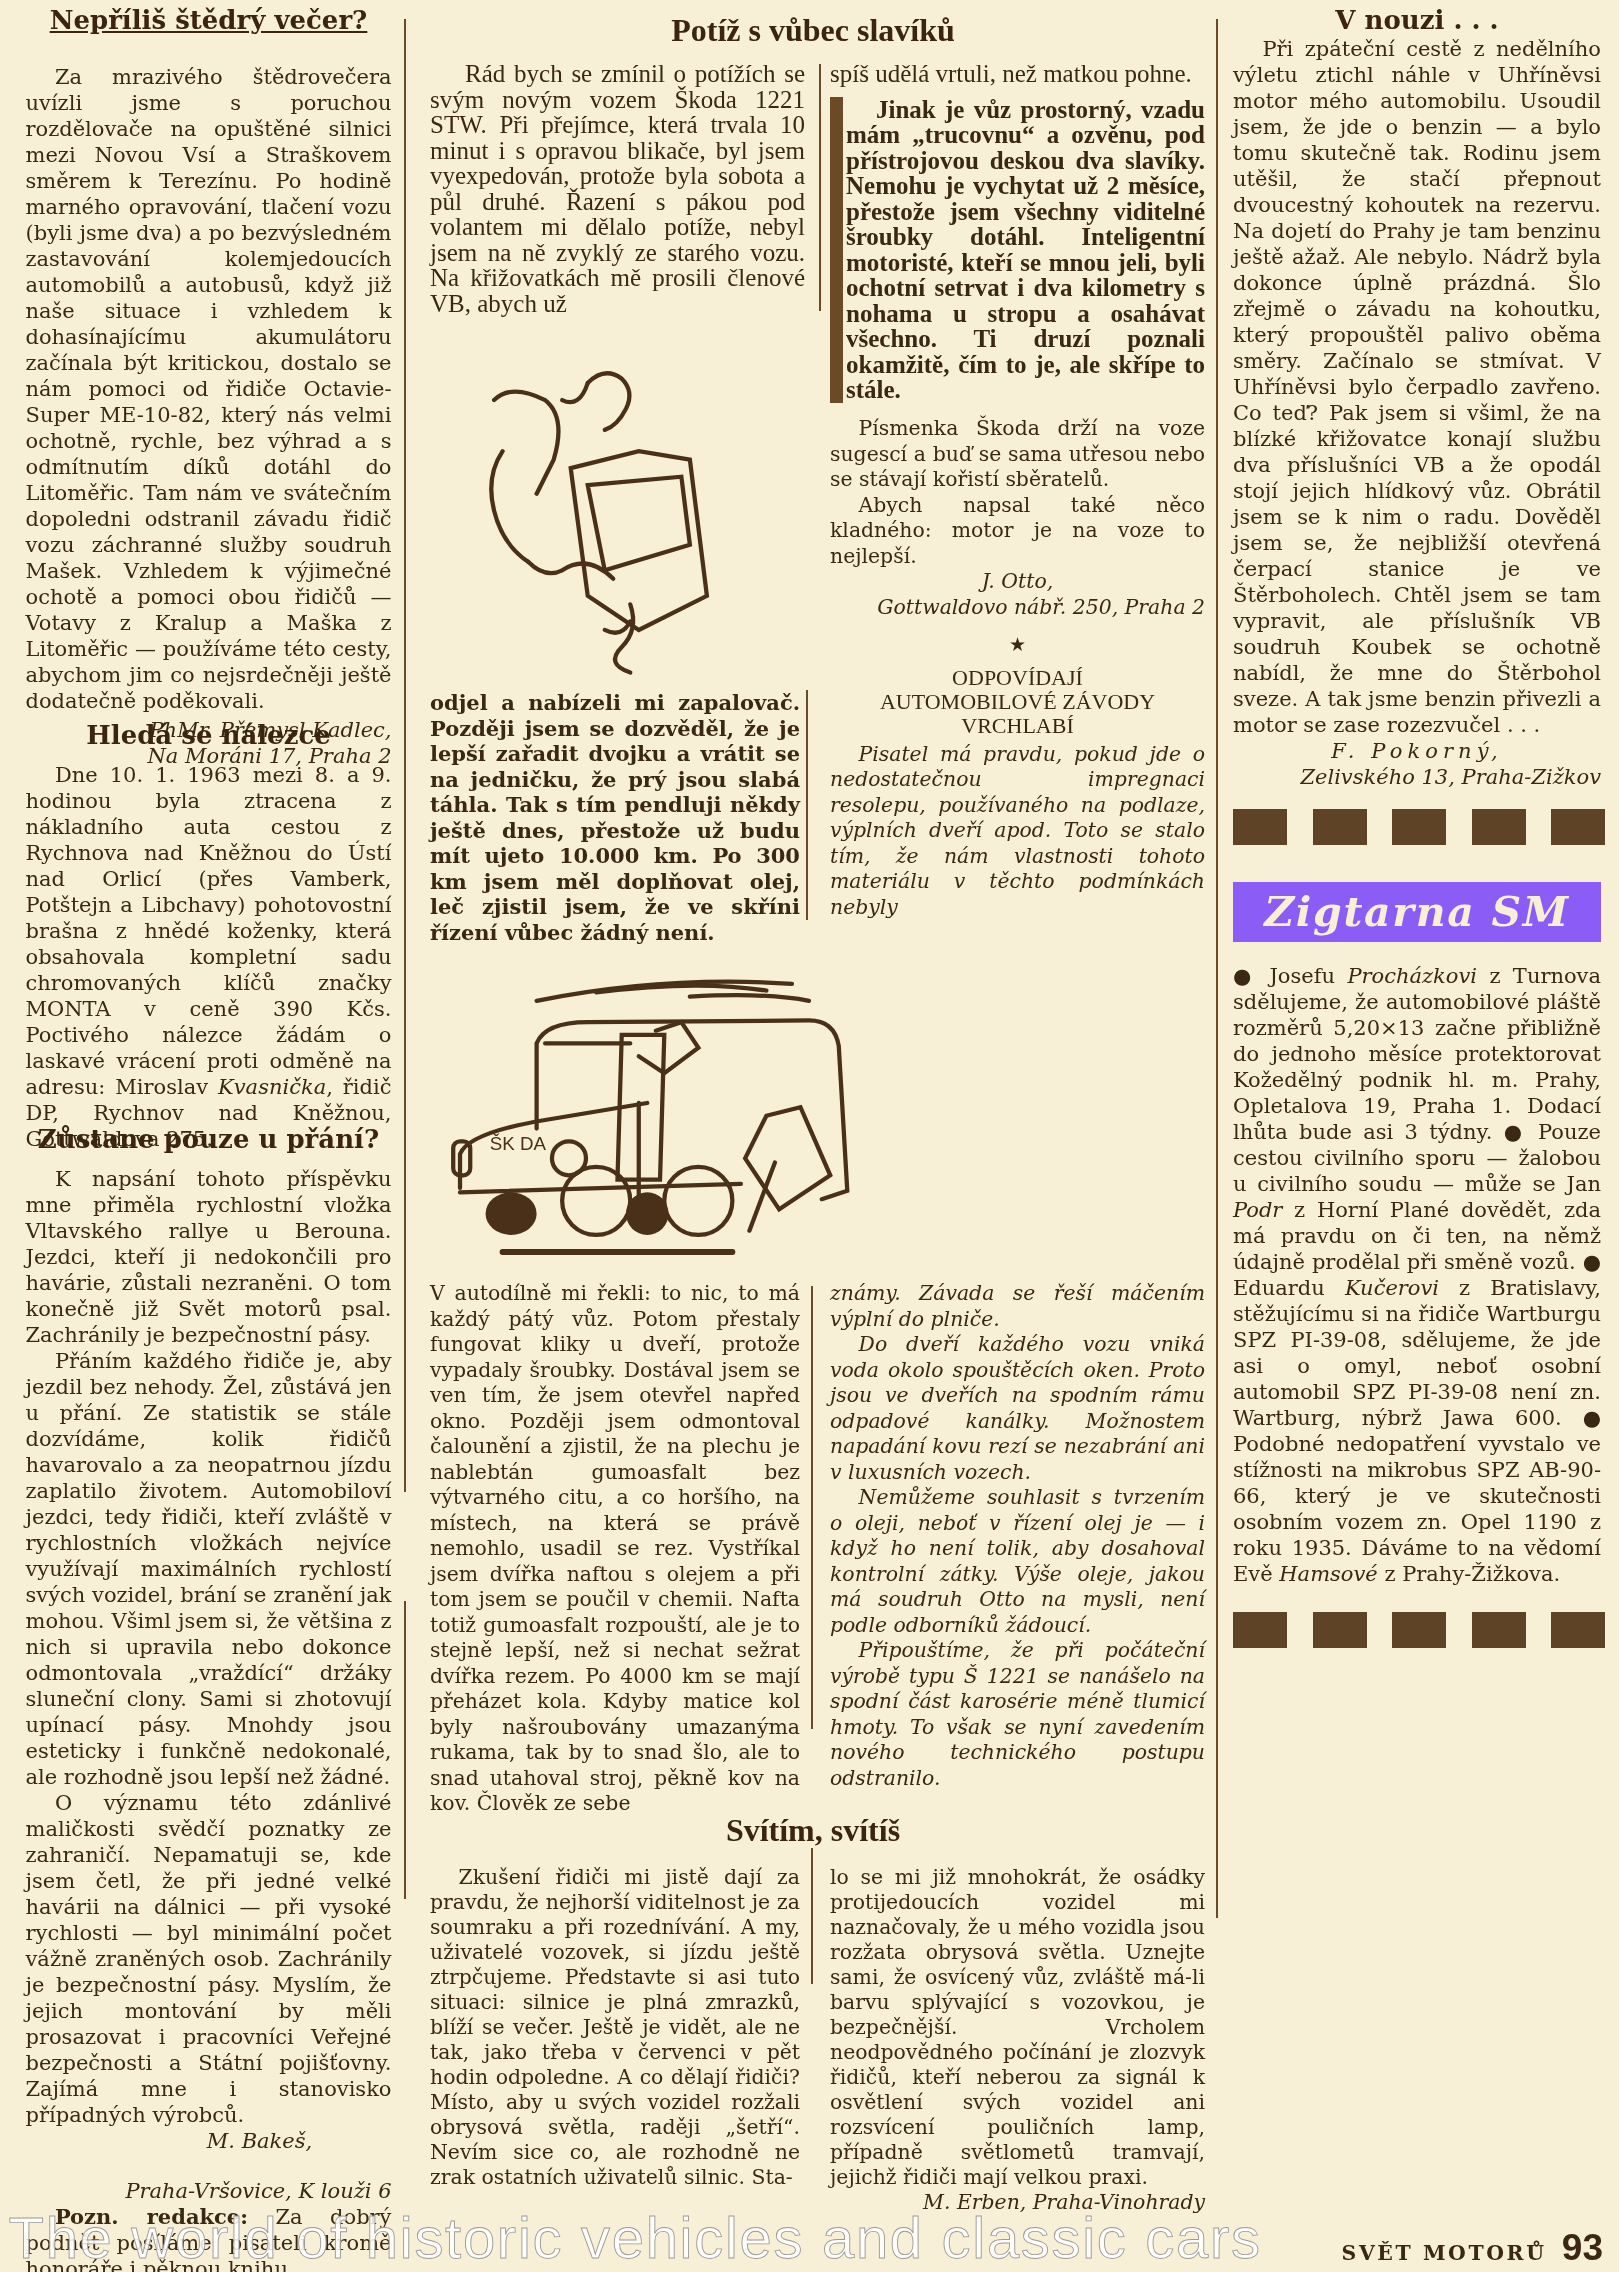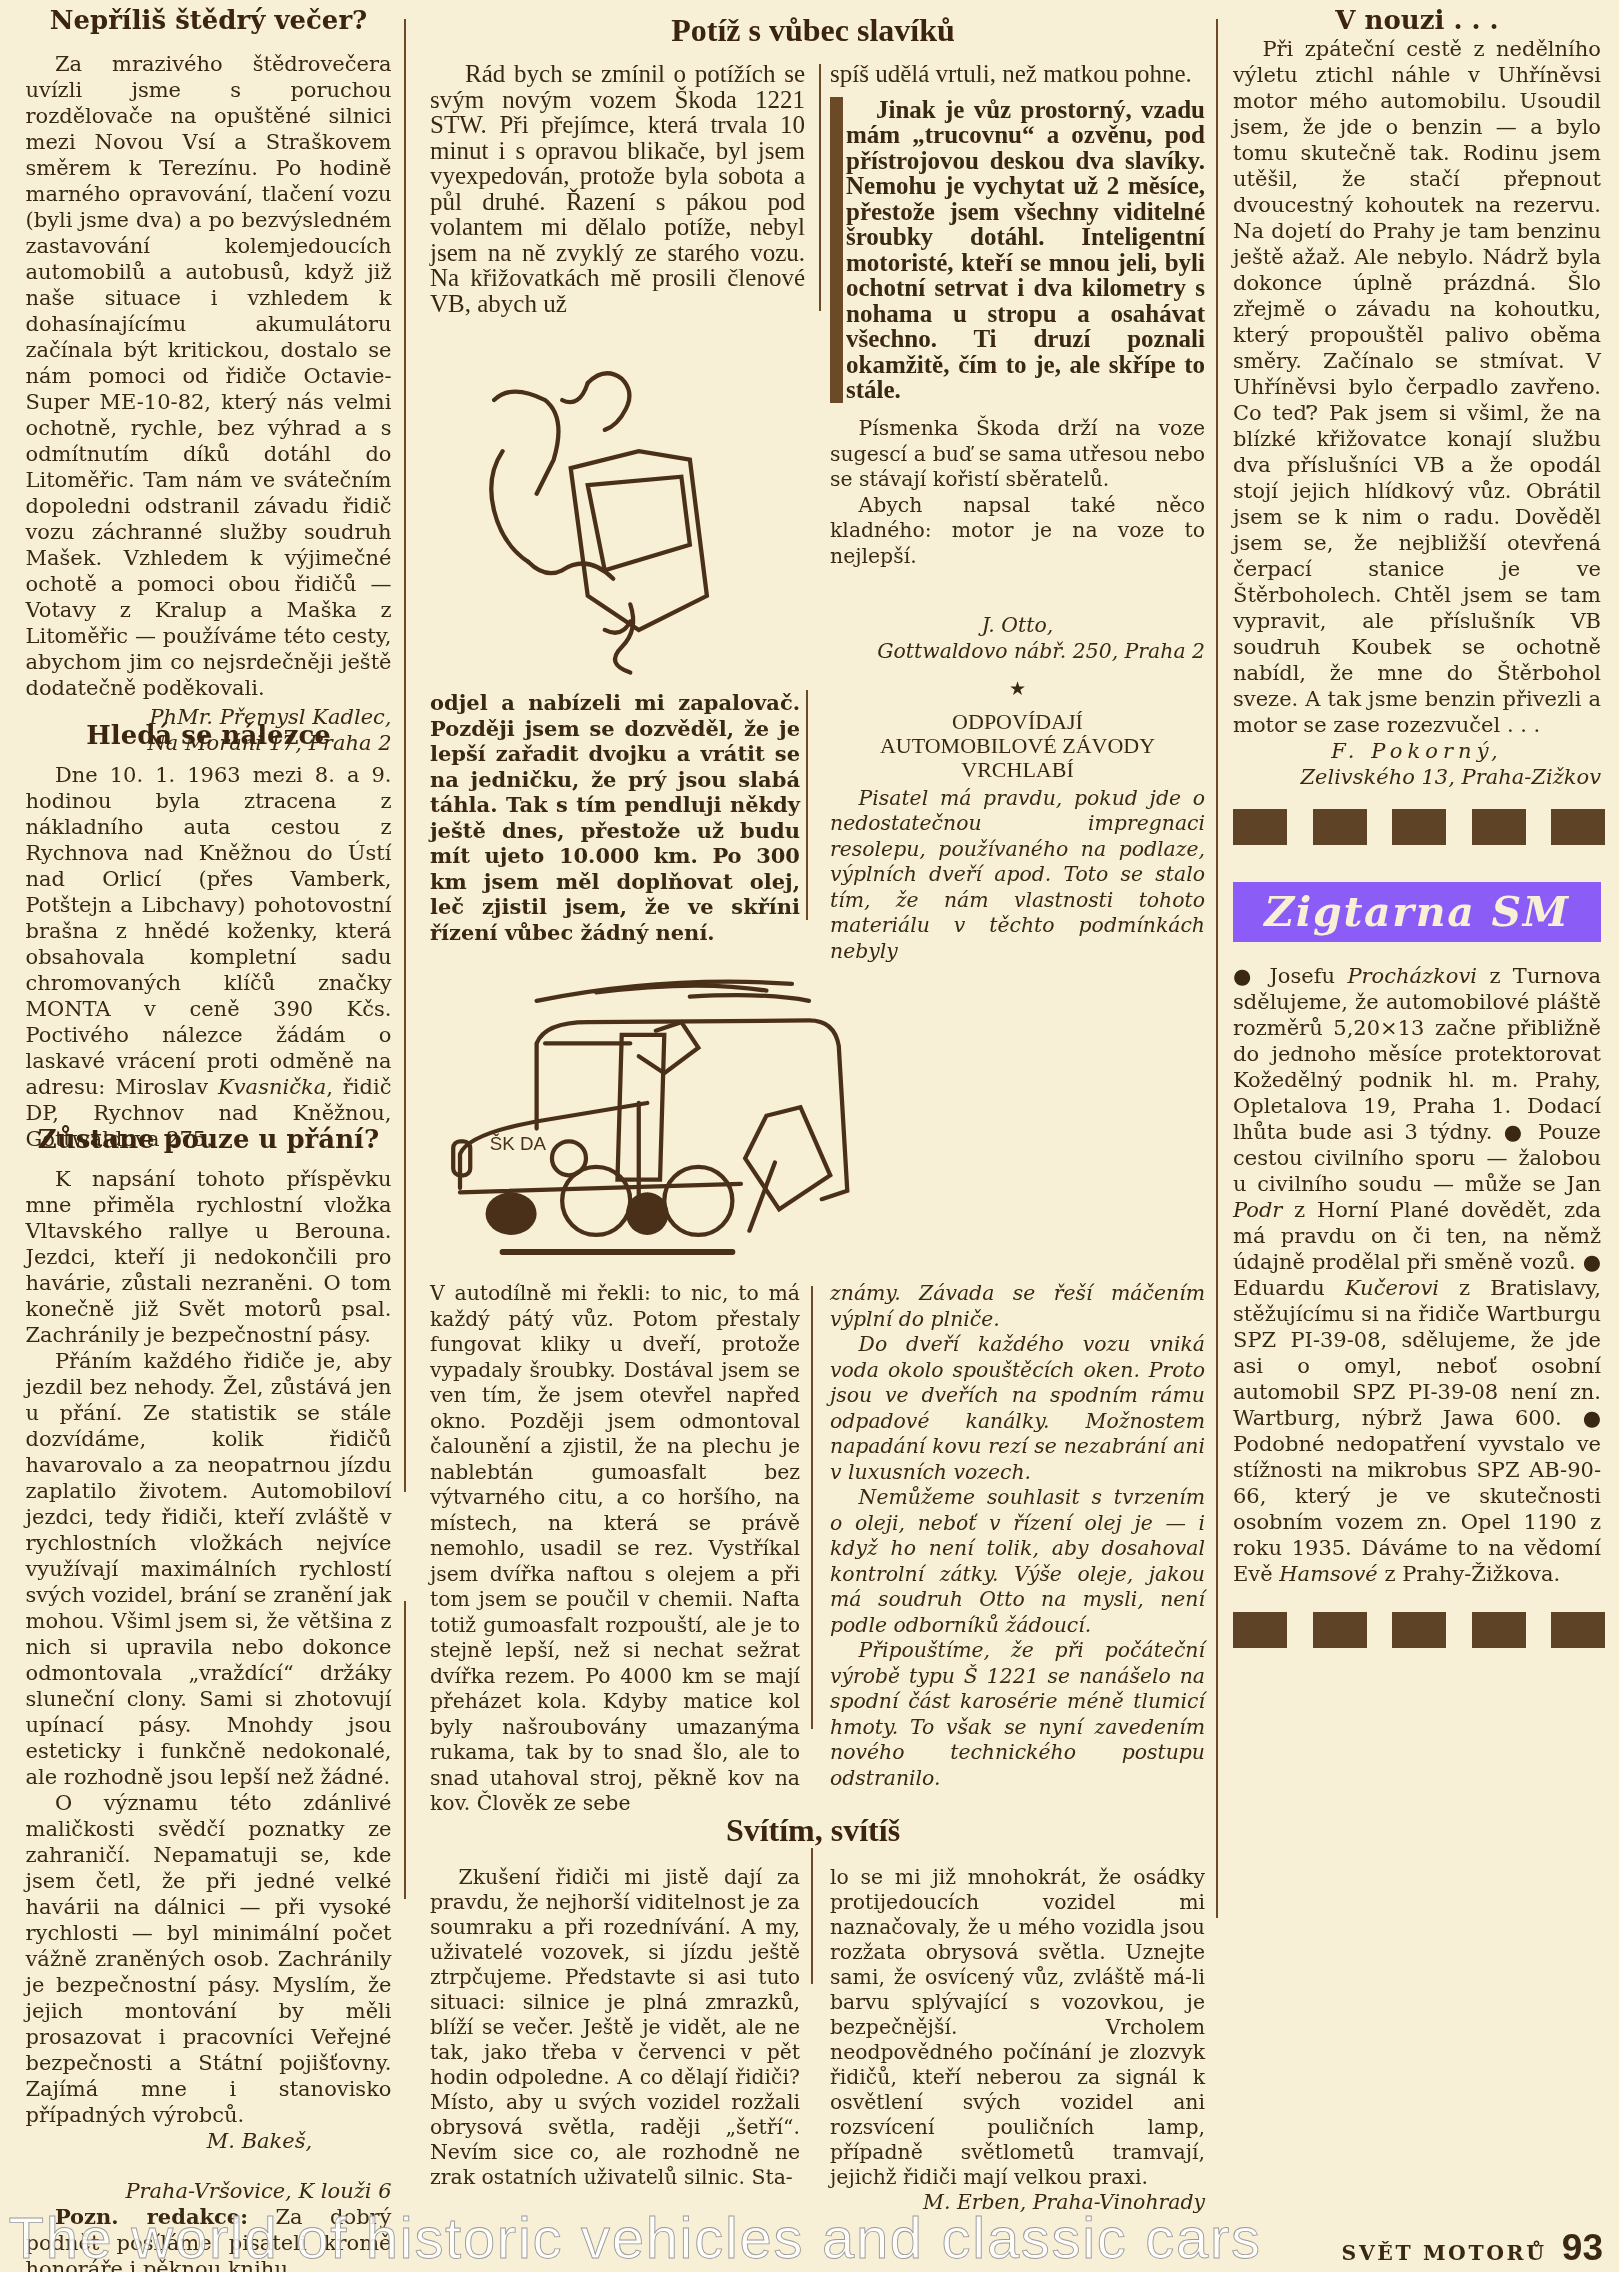--- a/index.html
+++ b/index.html
@@ -27,21 +27,21 @@
 
 <div class="vline" style="left:404px;top:19px;height:1473px;"></div>
 <div class="vline" style="left:404px;top:1601px;height:298px;"></div>
 <div class="vline" style="left:1216px;top:19px;height:1899px;"></div>
 <div class="vline" style="left:819px;top:64px;height:247px;"></div>
 <div class="vline" style="left:806px;top:690px;height:230px;"></div>
 <div class="vline" style="left:811px;top:1286px;height:443px;"></div>
 <div class="vline" style="left:811px;top:1848px;height:136px;"></div>
 
 <div class="col" style="left:25.5px;top:6.8px;width:366px;">
-  <h2 style="margin-bottom:18px;">Nepříliš štědrý večer?</h2>
+  <h2 style="margin-bottom:31px;text-decoration:underline;">Nepříliš štědrý večer?</h2>
   <p>Za mrazivého štědrovečera uvízli jsme s poruchou rozdělovače na opuštěné silnici mezi Novou Vsí a Straškovem směrem k Terezínu. Po hodině marného opravování, tlačení vozu (byli jsme dva) a po bezvýsledném zastavování kolemjedoucích automobilů a autobusů, když již naše situace i vzhledem k dohasínajícímu akumulátoru začínala být kritickou, dostalo se nám pomoci od řidiče Octavie-Super ME-10-82, který nás velmi ochotně, rychle, bez výhrad a s odmítnutím díků dotáhl do Litoměřic. Tam nám ve svátečním dopoledni odstranil závadu řidič vozu záchranné služby soudruh Mašek. Vzhledem k výjimečné ochotě a pomoci obou řidičů — Votavy z Kralup a Maška z Litoměřic — používáme této cesty, abychom jim co nejsrdečněji ještě dodatečně poděkovali.</p>
   <div class="sig" style="margin-top:3.4px;">PhMr. Přemysl Kadlec,</div>
   <div class="sig">Na Moráni 17, Praha 2</div>
 </div>
 
 <div class="col" style="left:25.5px;top:722px;width:366px;">
   <h2 style="margin-bottom:13.6px;">Hledá se nálezce</h2>
   <p><span>Dne 10. 1. 1963 mezi 8. a 9. hodinou byla ztracena z nákladního auta cestou z Rychnova nad Kněžnou do Ústí nad Orlicí (přes Vamberk, Potštejn a Libchavy) pohotovostní brašna z hnědé koženky, která obsahovala kompletní sadu chromovaných klíčů značky MONTA v ceně 390 Kčs. Poctivého nálezce žádám o laskavé vrácení proti odměně na adresu: Miroslav </span><span class="it">Kvasnička</span><span>, řidič DP, Rychnov nad Kněžnou, Gottwaldova 275.</span></p>
 </div>
 
@@ -79,21 +79,21 @@
   <p class="noind b" style="font-family:'DejaVu Serif',serif;font-size:21px;">odjel a nabízeli mi zapalovač. Později jsem se dozvěděl, že je lepší zařadit dvojku a vrátit se na jedničku, že prý jsou slabá táhla. Tak s tím pendluji někdy ještě dnes, přestože už budu mít ujeto 10.000 km. Po 300 km jsem měl doplňovat olej, leč zjistil jsem, že ve skříni řízení vůbec žádný není.</p>
 </div>
 
 <div class="col cond" style="left:830px;top:61px;width:375px;">
   <p class="noind">spíš udělá vrtuli, než matkou pohne.</p>
   <div class="boldbox">
       <span style="display:block;text-indent:1.2em;">Jinak je vůz prostorný, vzadu mám „trucovnu“ a ozvěnu, pod přístrojovou deskou dva slavíky. Nemohu je vychytat už 2 měsíce, přestože jsem všechny viditelné šroubky dotáhl. Inteligentní motoristé, kteří se mnou jeli, byli ochotní setrvat i dva kilometry s nohama u stropu a osahávat všechno. Ti druzí poznali okamžitě, čím to je, ale skřípe to stále.</span>
     </div>
   <p style="font-family:'DejaVu Serif',serif;font-size:20.4px;">Písmenka Škoda drží na voze sugescí a buď se sama utřesou nebo se stávají kořistí sběratelů.</p>
   <p style="font-family:'DejaVu Serif',serif;font-size:20.4px;">Abych napsal také něco kladného: motor je na voze to nejlepší.</p>
-  <div class="sig" style="text-align:center;font-family:'DejaVu Serif',serif;font-size:20.4px;margin-top:44px;">J. Otto,</div>
+  <div class="sig" style="text-align:center;font-family:'DejaVu Serif',serif;font-size:20.4px;">J. Otto,</div>
   <div class="sig" style="font-family:'DejaVu Serif',serif;font-size:20.4px;">Gottwaldovo nábř. 250, Praha 2</div>
   <div style="text-align:center;margin:12px 0 8.5px;font-size:19px;">★</div>
   <div class="caps">
     <div>ODPOVÍDAJÍ</div>
     <div>AUTOMOBILOVÉ ZÁVODY</div>
     <div>VRCHLABÍ</div>
   </div>
   <p class="it" style="font-family:'DejaVu Serif',serif;font-size:20.4px;margin-top:3.4px;">Pisatel má pravdu, pokud jde o nedostatečnou impregnaci resolepu, používaného na podlaze, výplních dveří apod. Toto se stalo tím, že nám vlastnosti tohoto materiálu v těchto podmínkách nebyly</p>
 </div>
 

